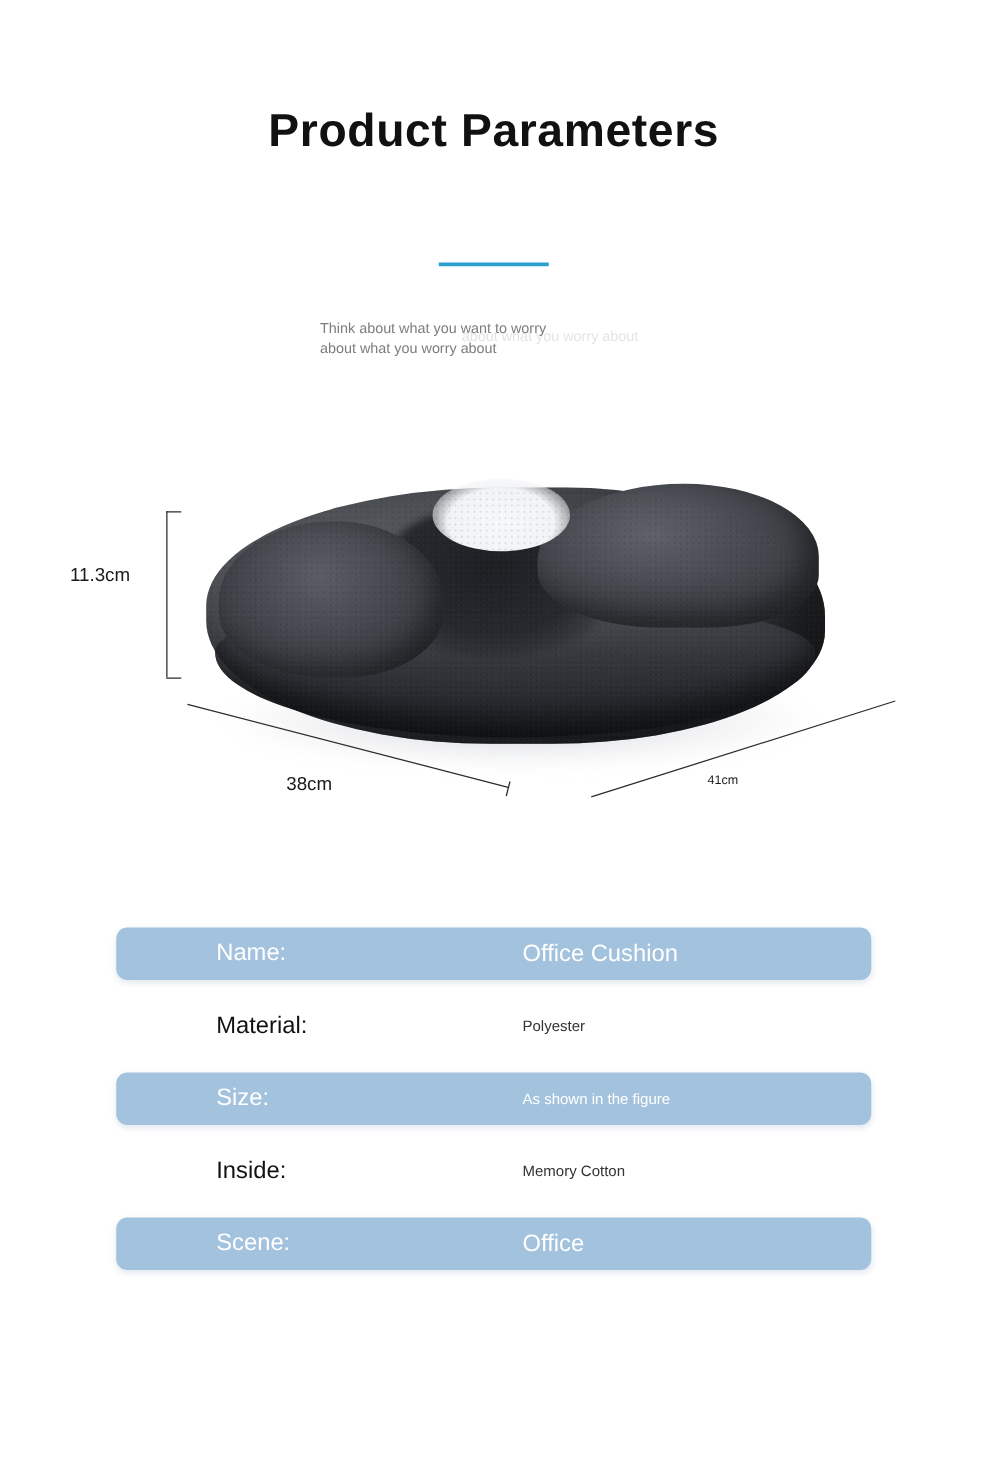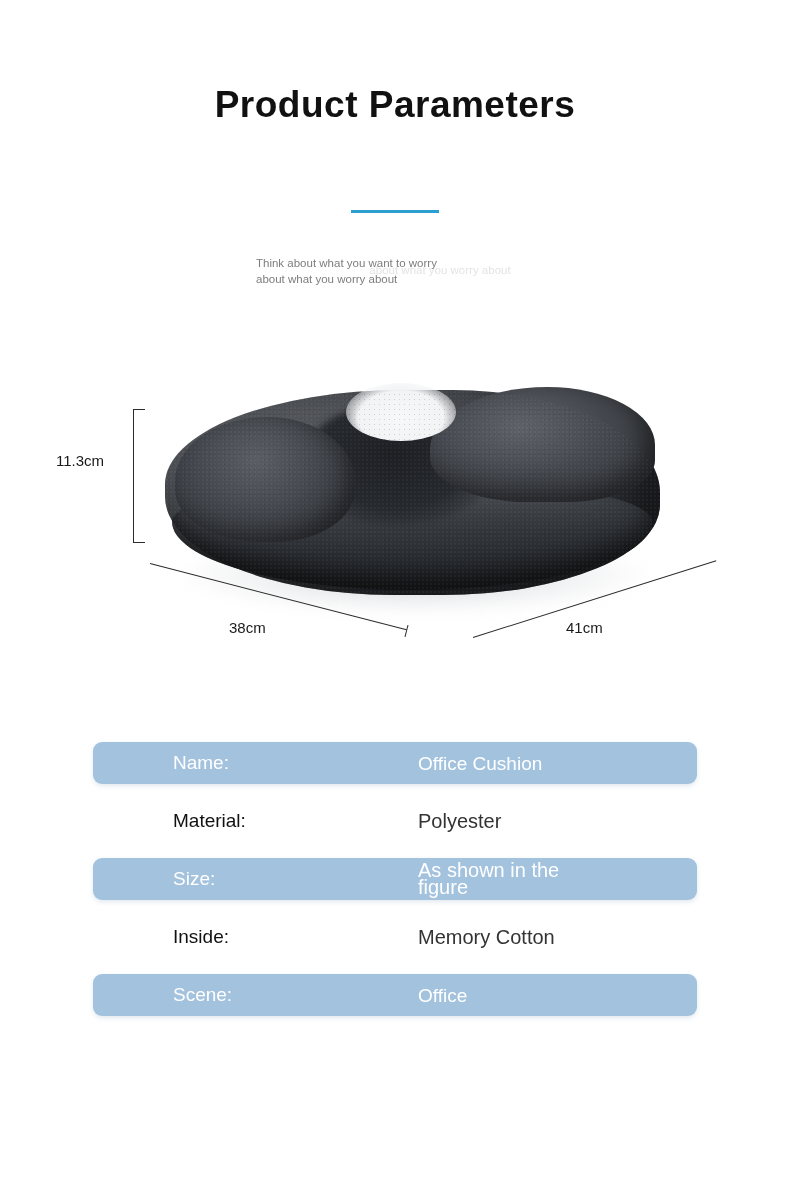--- a/index.html
+++ b/index.html
@@ -231,21 +231,21 @@
     width: 255px;
     height: 1px;
     background: #2b2b2b;
     transform: rotate(-17.5deg);
     transform-origin: left center;
   }
   .dim-depth-label {
     position: absolute;
     left: 566px;
     top: 619px;
-    font-size: 15px;
+    font-size: 10px;
     color: #1a1a1a;
   }
 
   
   .spec-table {
     position: absolute;
     left: 93px;
     top: 742px;
     width: 604px;
   }
@@ -269,21 +269,21 @@
     left: 80px;
     font-size: 19px;
     color: #111;
   }
   .spec-row.band .spec-label {
     color: #ffffff;
   }
   .spec-value {
     position: absolute;
     left: 325px;
-    font-size: 20px;
+    font-size: 12px;
     line-height: 17px;
     color: #333;
     max-width: 180px;
   }
   .spec-row.band .spec-value {
     color: #ffffff;
   }
   .spec-row.band .spec-value.big {
     font-size: 19px;
   }

